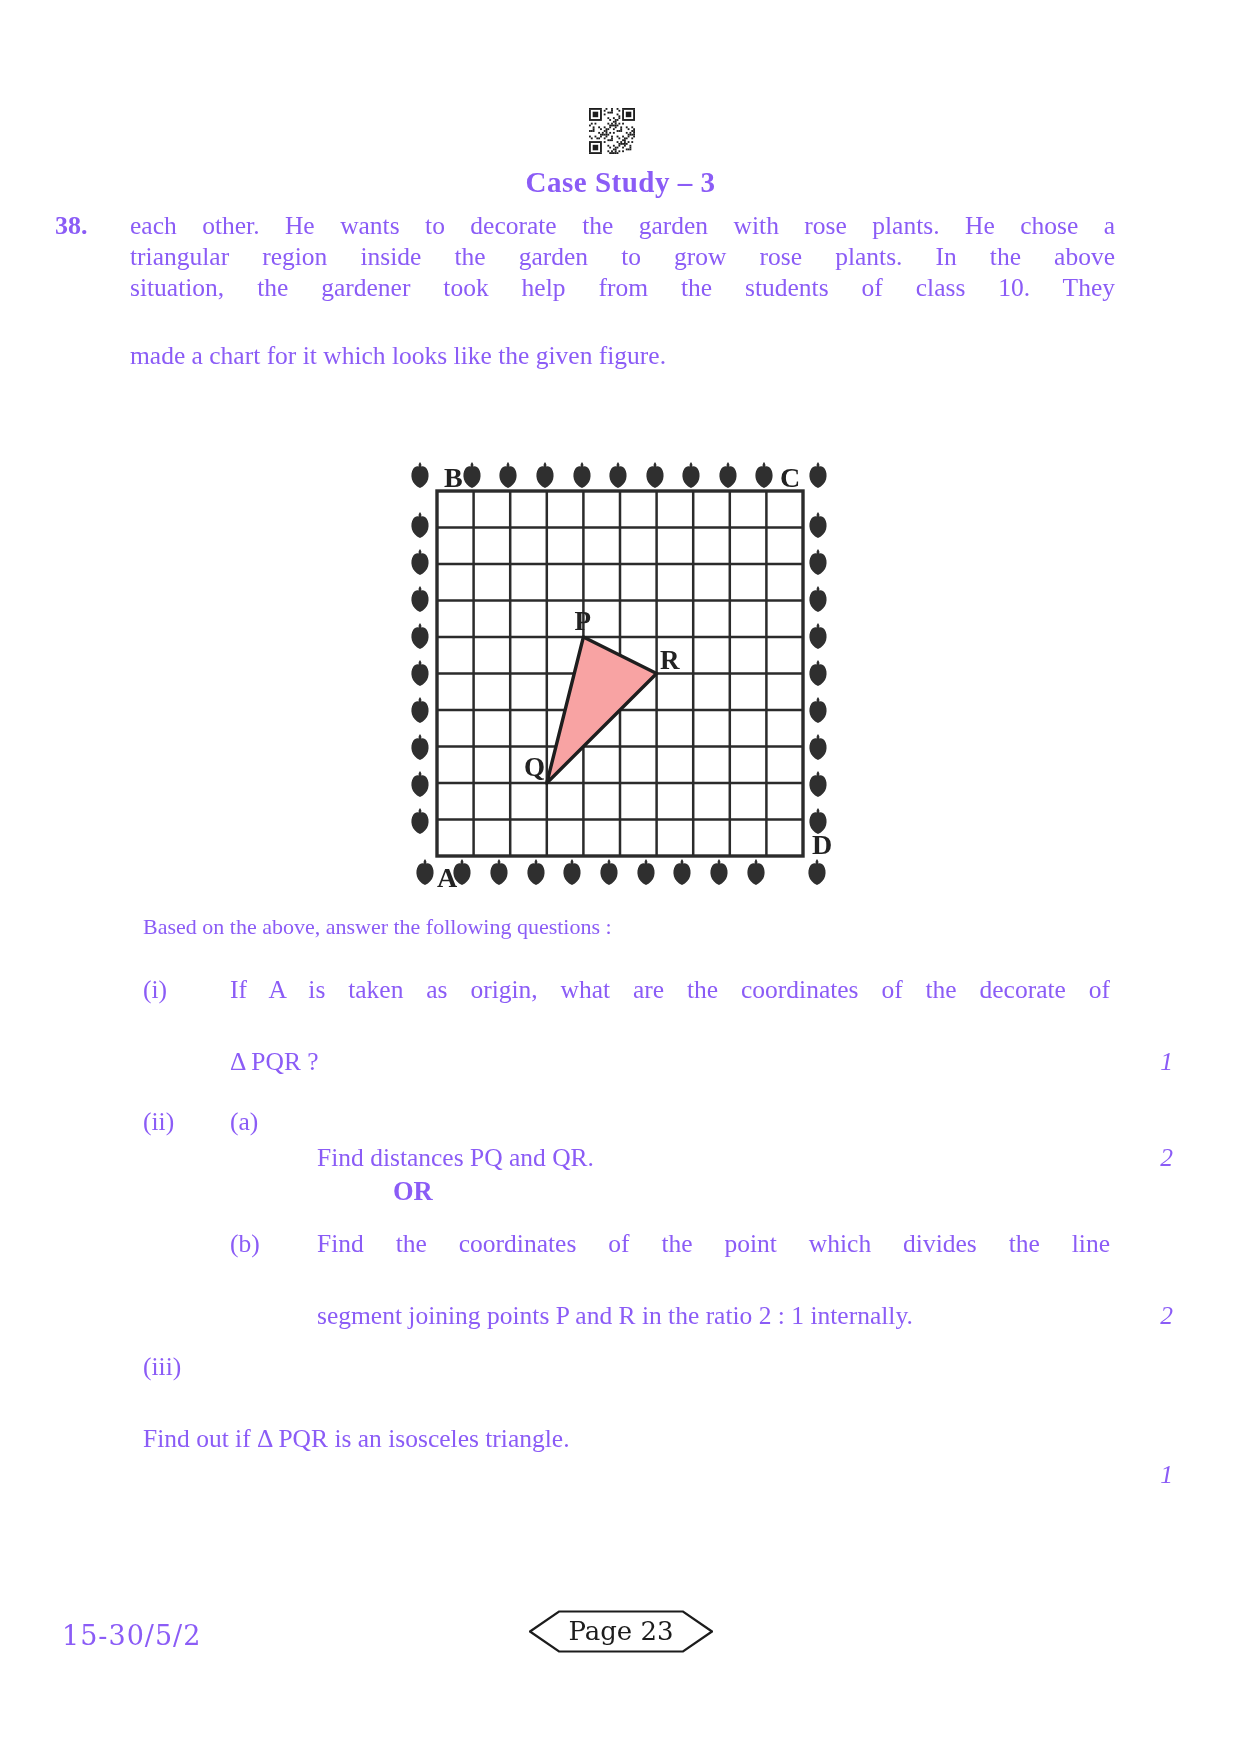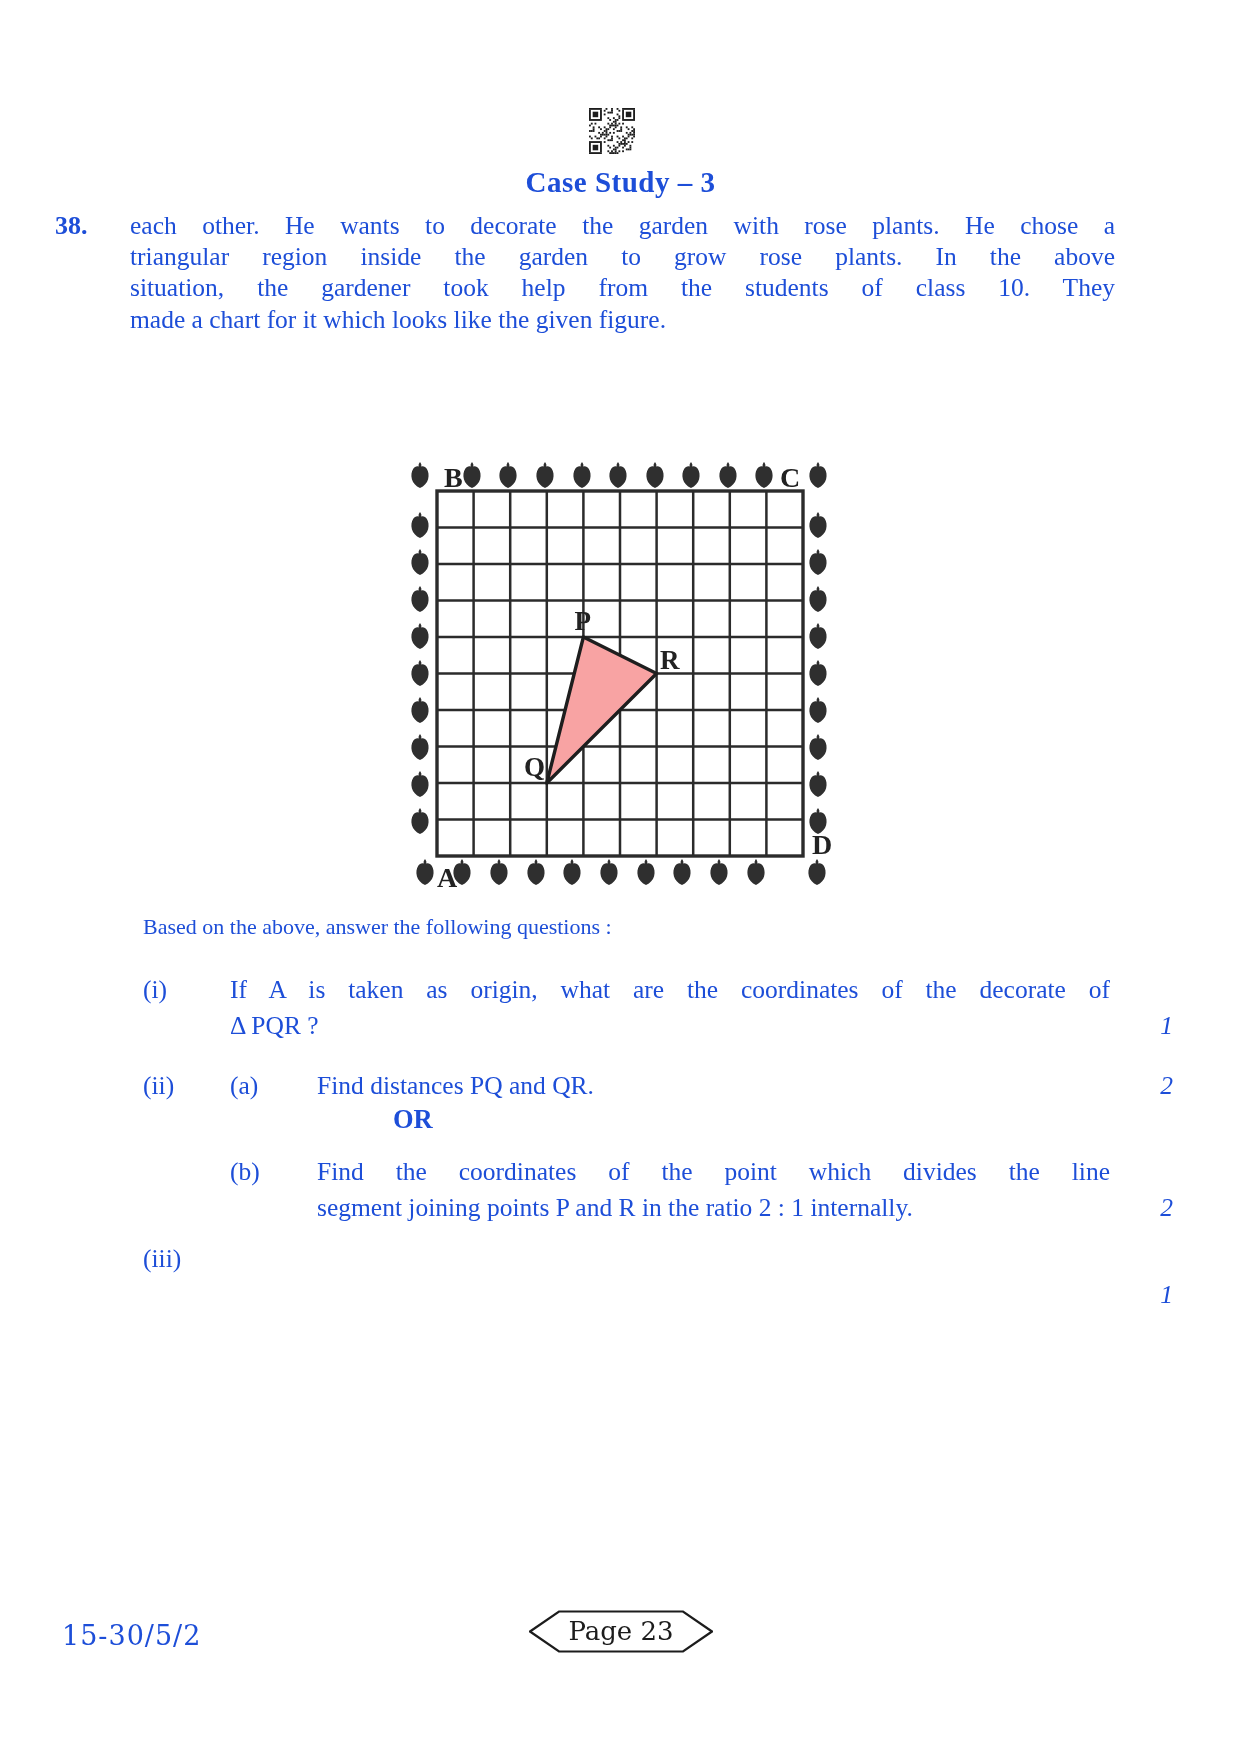--- a/index.html
+++ b/index.html
@@ -1,31 +1,31 @@
 <!DOCTYPE html>
 <html><head>
 <meta charset="utf-8">
 <style>
   html,body{margin:0;padding:0;background:#e8e8e8;}
   .page{
     position:relative;width:1241px;height:1754px;background:#ffffff;
-    font-family:"Liberation Serif","DejaVu Serif",serif;color:#1d4ed8;
+    font-family:"Liberation Serif","DejaVu Serif",serif;color:#8b5cf6;
     margin:0 auto;overflow:hidden;
   }
   .qr{position:absolute;left:589px;top:108px;width:46px;height:46px;}
   .title{
     position:absolute;left:0;right:0;top:166px;text-align:center;
     font-weight:bold;font-size:29px;letter-spacing:.5px;
   }
   
   .q38{position:absolute;left:55px;top:210px;width:1060px;display:flex;}
   .q38-num{width:75px;font-weight:bold;font-size:26px;line-height:31.2px;}
   .q38-text{width:985px;font-size:25.5px;line-height:31.2px;}
   .jline{text-align:justify;text-align-last:justify;}
-  .plain{text-align:left;}
+  .plain{text-align:left;margin-top:36px;}
   
   .figure{position:absolute;left:395px;top:440px;width:450px;height:450px;}
   
   .based{position:absolute;left:143px;top:914px;font-size:22px;}
   
   .parts{position:absolute;left:143px;top:972px;width:1030px;font-size:25.5px;}
   .p-row{display:flex;align-items:stretch;}
   .p-label{width:87px;line-height:36px;align-self:flex-start;}
   .p-sub{width:87px;line-height:36px;align-self:flex-start;}
   .p-body{line-height:36px;}
@@ -320,20 +320,23 @@
       <div class="p-sub">(b)</div>
       <div class="p-body w-793">
         <div class="jline">Find the coordinates of the point which divides the line</div>
         <div class="plain">segment joining points P and R in the ratio 2 : 1 internally.</div>
       </div>
       <div class="p-mark">2</div>
     </div>
 
     <div class="p-row row-iii">
       <div class="p-label">(iii)</div>
+      <div class="p-body w-880">
+        <div class="plain">Find out if Δ PQR is an isosceles triangle.</div>
+      </div>
       <div class="p-mark">1</div>
     </div>
 
   </div>
 
   <div class="paper-code">15-30/5/2</div>
   <svg class="page-badge" viewBox="0 0 184 43">
     <polygon points="1,21.5 30,1.5 154,1.5 183,21.5 154,41.5 30,41.5" fill="#ffffff" stroke="#1c1c1c" stroke-width="2.2"></polygon>
     <text x="92" y="30" text-anchor="middle">Page 23</text>
   </svg>

